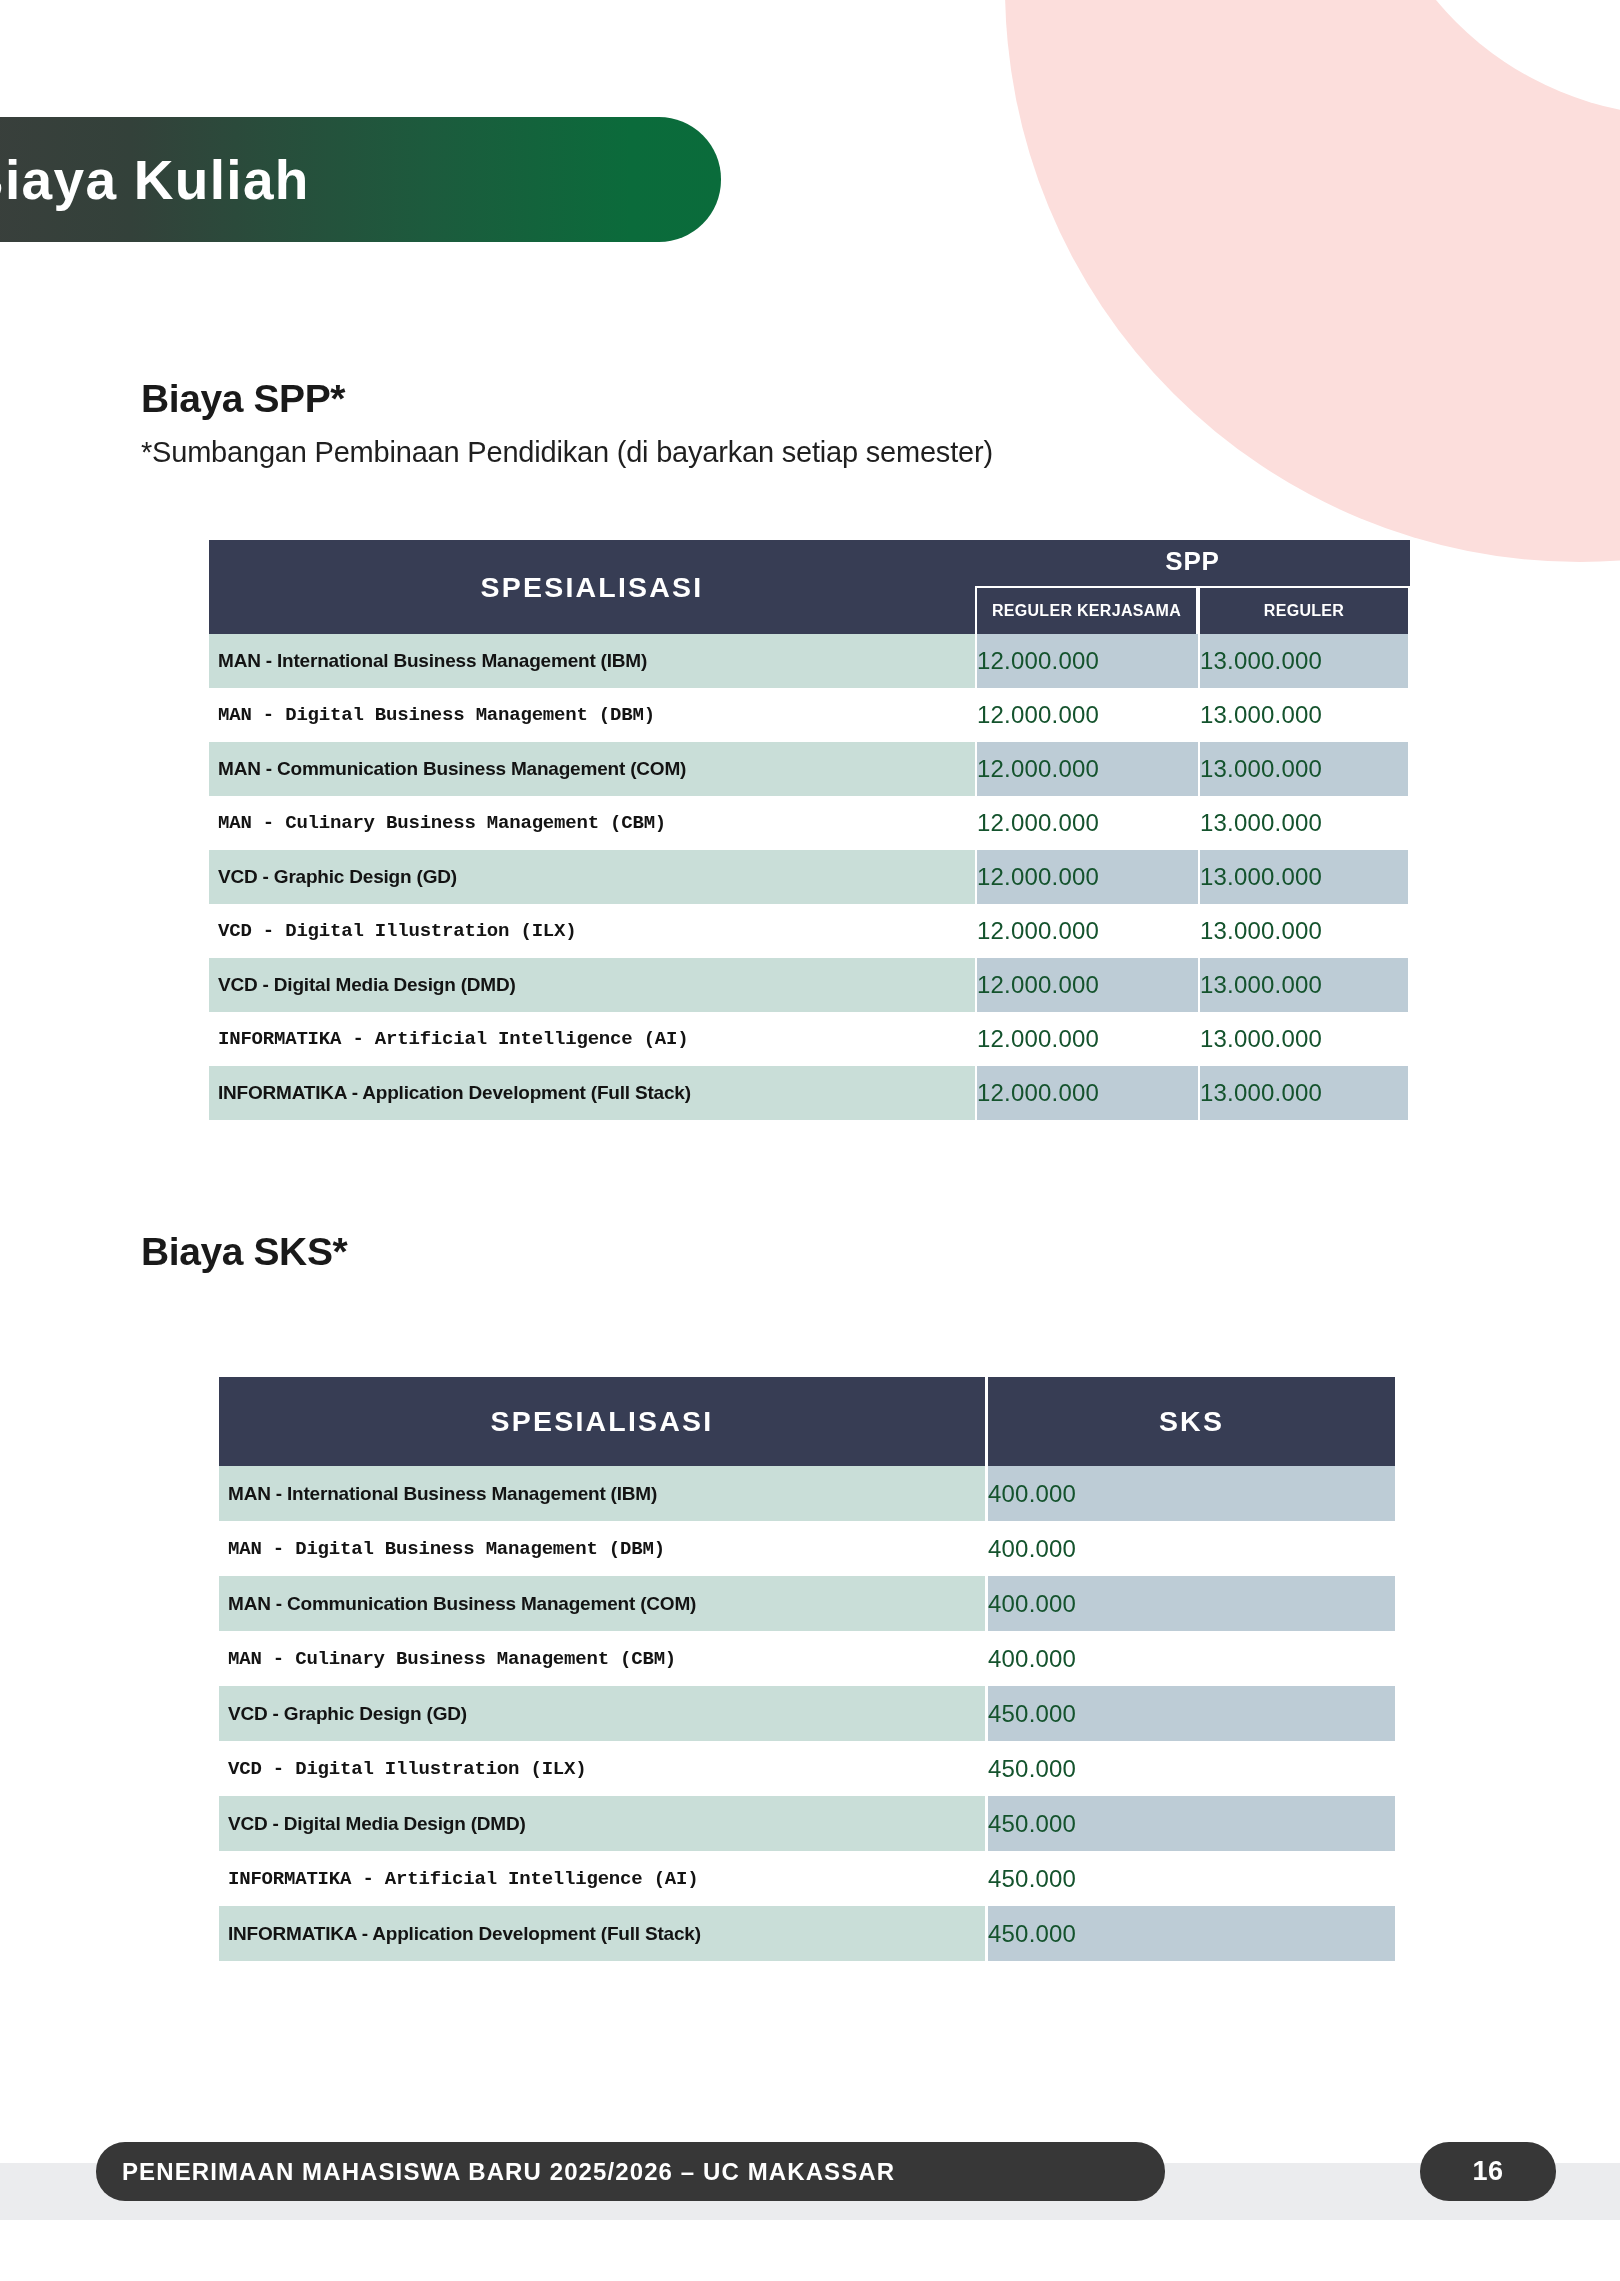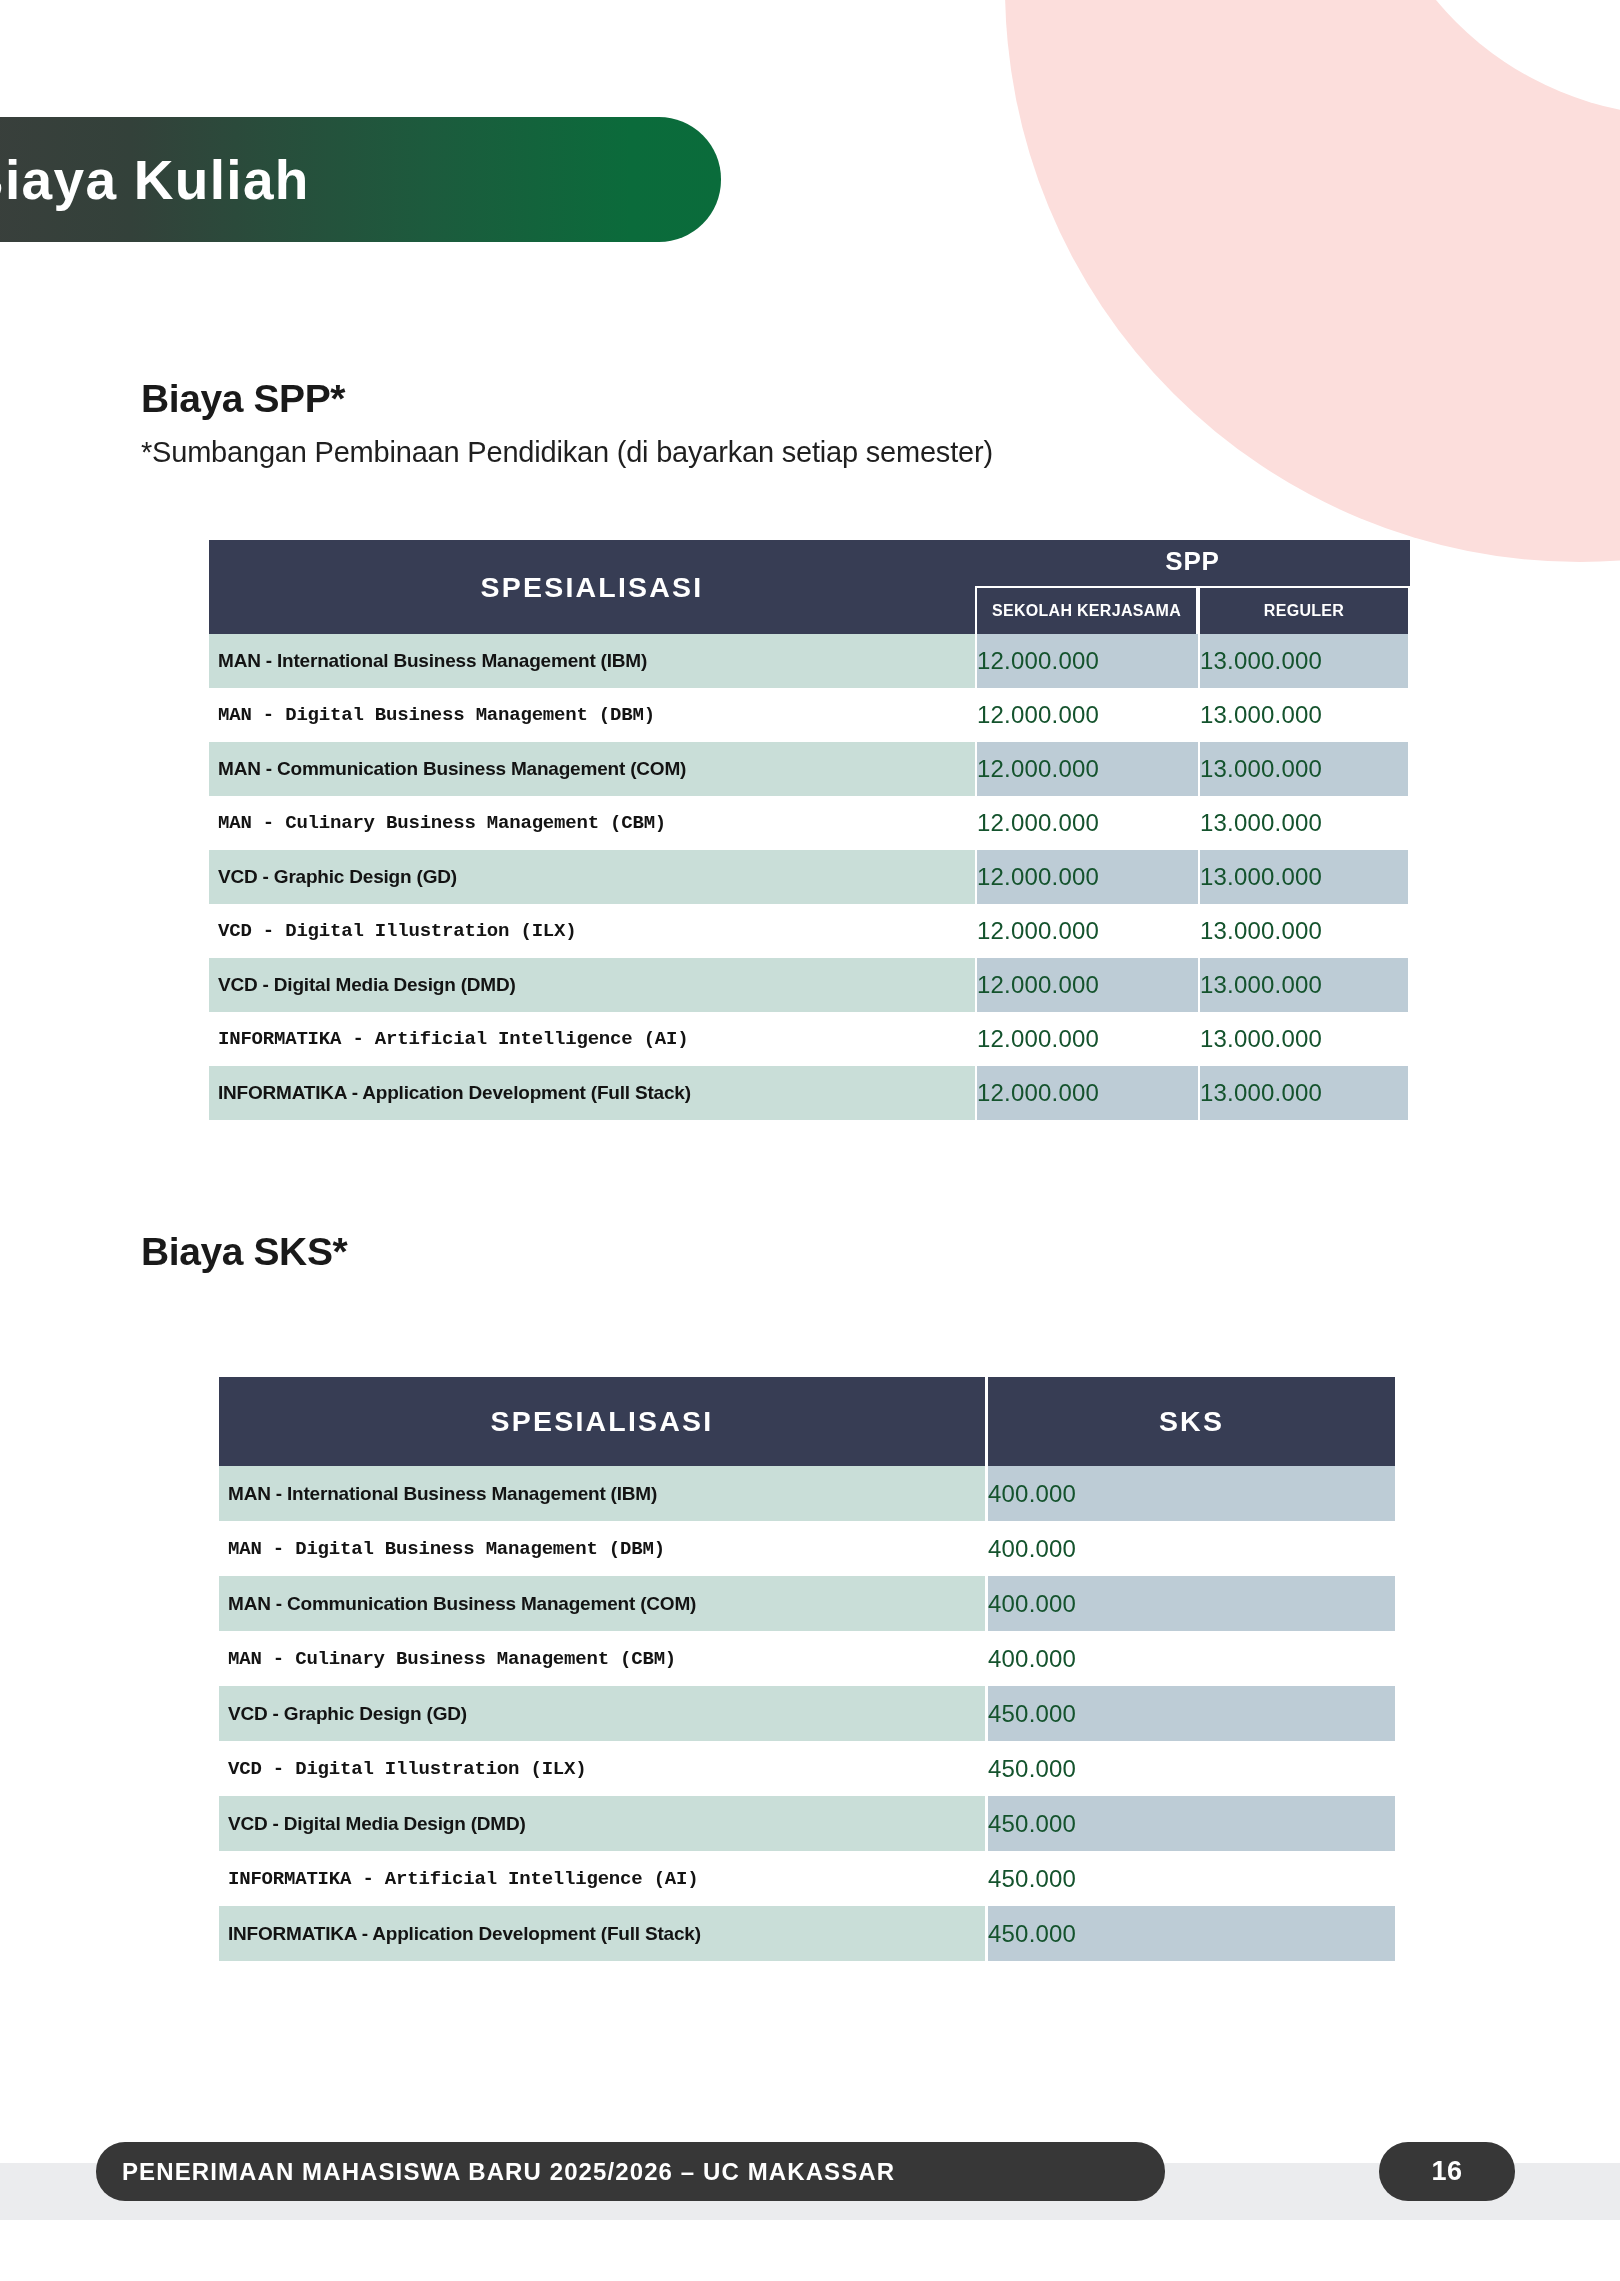--- a/index.html
+++ b/index.html
@@ -208,21 +208,21 @@
   .footer-pill-text {
     color: #ffffff;
     font-size: 24px;
     font-weight: bold;
     letter-spacing: 1.1px;
     margin-left: 26px;
     white-space: nowrap;
   }
   .page-pill {
     position: absolute;
-    left: 1379px;
+    left: 1420px;
     top: 2142px;
     width: 136px;
     height: 59px;
     border-radius: 29px;
     background: #373737;
     display: flex;
     align-items: center;
     justify-content: center;
     z-index: 3;
   }
@@ -255,21 +255,21 @@
       <col class="c-spec">
         <col class="c-kerj">
         <col class="c-reg">
     </colgroup>
     <thead>
       <tr>
         <th class="hdr-dark h-spec" rowspan="2">SPESIALISASI</th>
         <th class="hdr-dark h-spp" colspan="2">SPP</th>
       </tr>
       <tr>
-        <th class="hdr-dark h-sub">SEKOLAH KERJASAMA</th>
+        <th class="hdr-dark h-sub">REGULER KERJASAMA</th>
         <th class="hdr-dark h-sub">REGULER</th>
       </tr>
     </thead>
     <tbody id="spp-body">
         <tr class="tinted">
           <td class="cell-spec">MAN - International Business Management (IBM)</td>
           <td class="cell-val v-kerj">12.000.000</td>
           <td class="cell-val v-reg">13.000.000</td>
         </tr>
         <tr class="plain">

